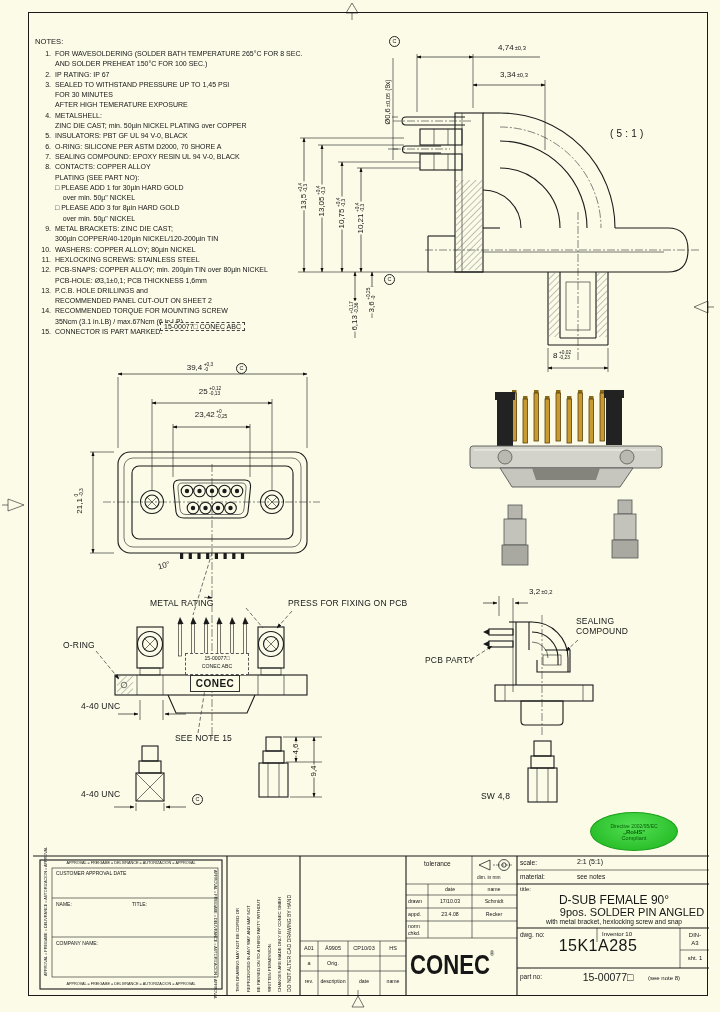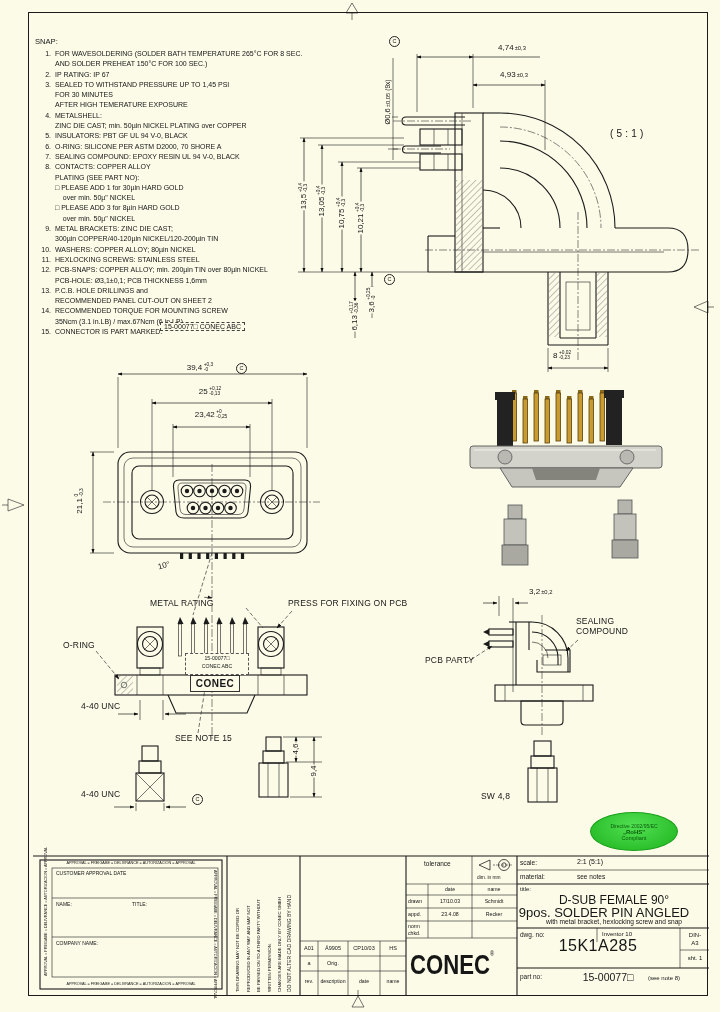--- a/index.html
+++ b/index.html
@@ -364,21 +364,21 @@
       <line class="tb" x1="517" y1="884" x2="709" y2="884"></line>
       <line class="tb" x1="517" y1="928" x2="709" y2="928"></line>
       <line class="tb" x1="517" y1="968" x2="709" y2="968"></line>
       <line class="tbt" x1="680" y1="928" x2="680" y2="968"></line>
       <line class="tbt" x1="680" y1="950" x2="709" y2="950"></line>
       <line class="tbt" x1="597" y1="928" x2="597" y2="942"></line>
     </g>
   </svg>
 
   <div class="notes">
-    <div class="h">SNAP:</div>
+    <div class="h">NOTES:</div>
     <div>
 
         <div class="note">
           <span class="n">1.</span>
           <span class="t2">FOR WAVESOLDERING (SOLDER BATH TEMPERATURE 265°C FOR 8 SEC.
 AND SOLDER PREHEAT 150°C FOR 100 SEC.)</span>
         </div>
 
         <div class="note">
           <span class="n">2.</span>
@@ -463,21 +463,21 @@
         </div>
       </div>
   </div>
   <span class="partmark">15-00077□  CONEC  ABC</span>
 
   <span class="dimlab ctr" style="left:512px;top:48px">
     <span>4,74</span>
       <span class="pm">±0,3</span>
     </span>
   <span class="dimlab ctr" style="left:514px;top:75px">
-    <span>4,93</span>
+    <span>3,34</span>
       <span class="pm">±0,3</span>
     </span>
   <span class="dimlab rot" style="left:388px;top:102px;font-size:7.5px">
     <span>Ø0,6</span>
       <span class="pm">±0,05</span>
       <span class="sfx">(9x)</span>
     </span>
   <span class="cc" style="left:389px;top:36px">C</span>
   <span class="lbl" style="left:610px;top:129px;font-size:10px">( 5 : 1 )</span>
 
@@ -641,21 +641,21 @@
     <line x1="20" y1="7" x2="35" y2="7" stroke="#222" stroke-width="0.5" stroke-dasharray="3 1"></line>
   </svg>
   <span class="tbl" style="left:477px;top:875px;font-size:4.8px">dim. in mm</span>
   <span class="tbl" style="left:520px;top:859px;font-size:6.5px">scale:</span>
   <span class="tbl" style="left:577px;top:858px;font-size:7px">2:1 (5:1)</span>
   <span class="tbl" style="left:520px;top:873px;font-size:6.5px">material:</span>
   <span class="tbl" style="left:577px;top:873px;font-size:6.5px">see notes</span>
 
   <span class="tbl" style="left:520px;top:886px;font-size:6px">title:</span>
   <span class="tbl ctr" style="left:614px;top:900px;font-size:12px;font-weight:400">D-SUB FEMALE 90°</span>
-  <span class="tbl ctr" style="left:604px;top:912px;font-size:13px">9pos. SOLDER PIN ANGLED</span>
+  <span class="tbl ctr" style="left:632px;top:912px;font-size:11px">9pos. SOLDER PIN ANGLED</span>
   <span class="tbl ctr" style="left:614px;top:921px;font-size:6.6px">with metal bracket, hexlocking screw and snap</span>
 
   <span class="tbl" style="left:520px;top:931px;font-size:6.5px">dwg. no:</span>
   <span class="tbl" style="left:602px;top:931px;font-size:6px">Inventor 10</span>
   <span class="tbl ctr" style="left:598px;top:946px;font-size:16px;letter-spacing:.5px">15K1A285</span>
   <span class="tbl ctr" style="left:695px;top:935px;font-size:6px">DIN-</span>
   <span class="tbl ctr" style="left:695px;top:943px;font-size:6px">A3</span>
   <span class="tbl ctr" style="left:695px;top:958px;font-size:6px">sht. 1</span>
   <span class="tbl" style="left:520px;top:973px;font-size:6.5px">part no:</span>
   <span class="tbl ctr" style="left:608px;top:977px;font-size:10.5px">15-00077□</span>

